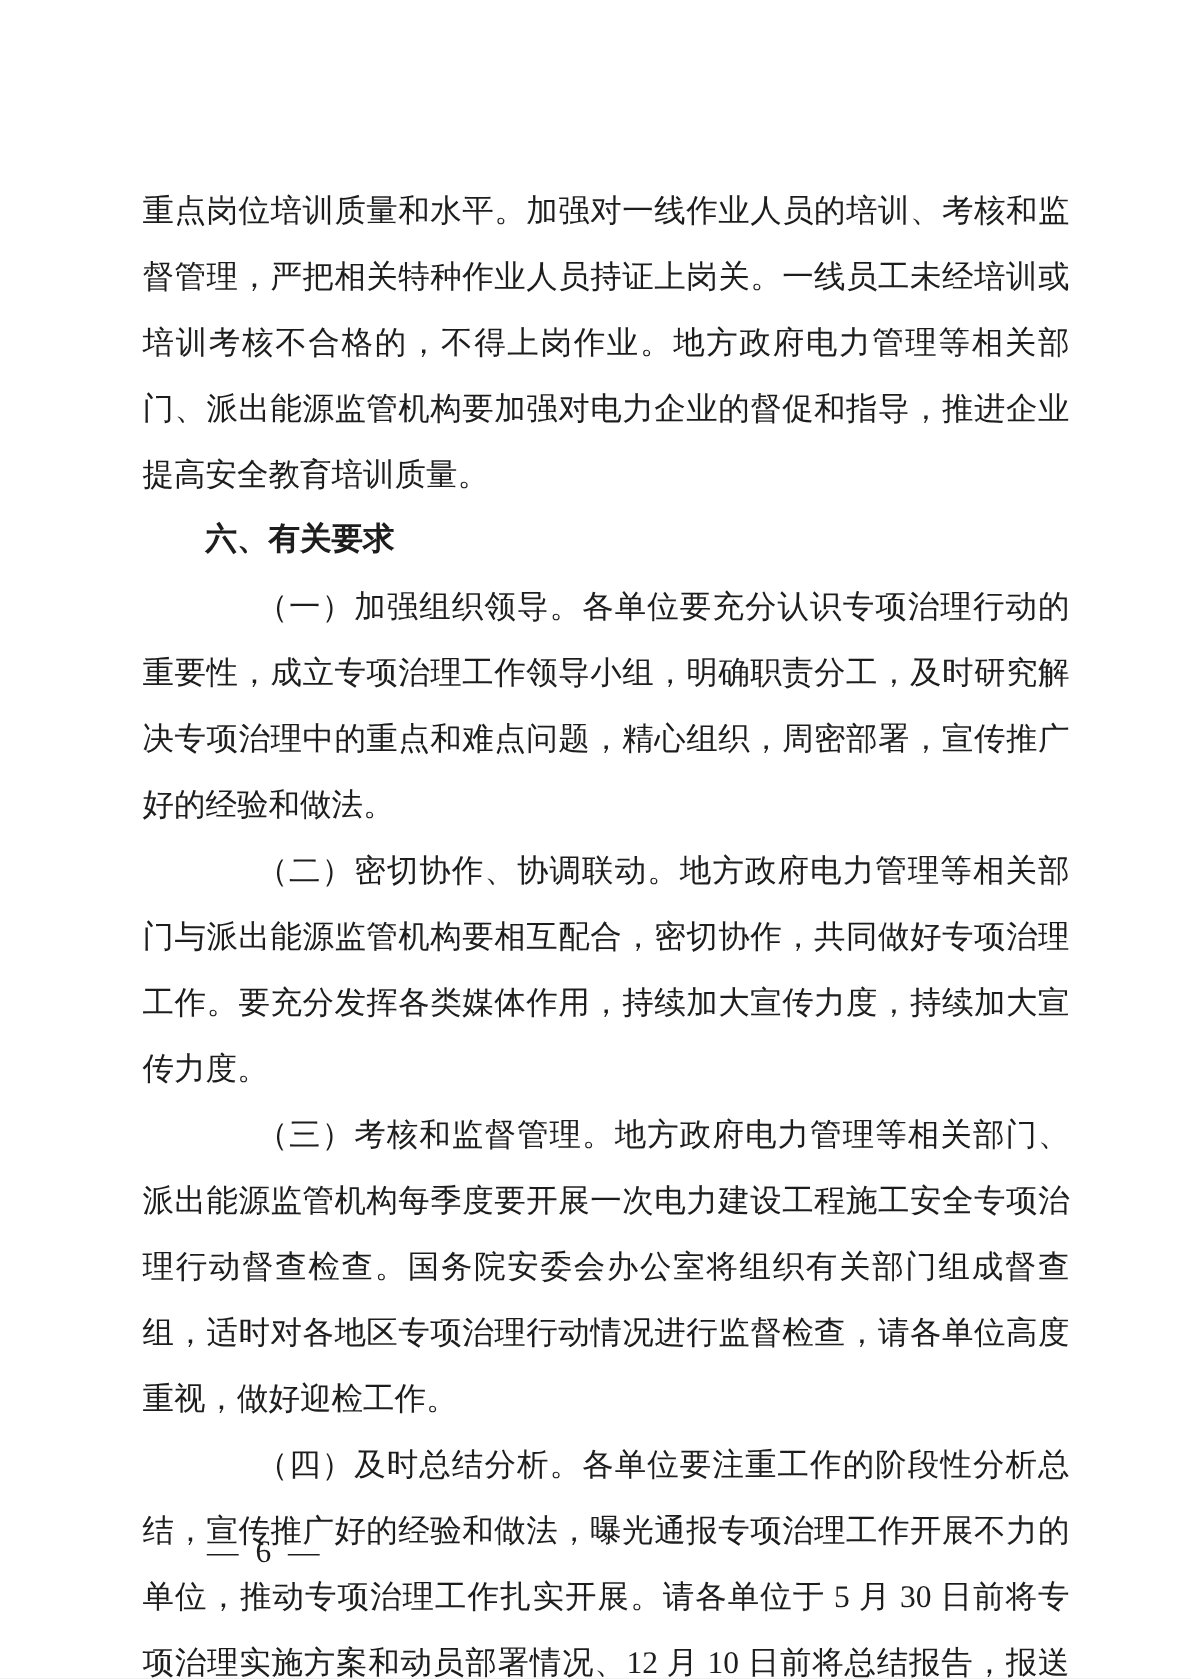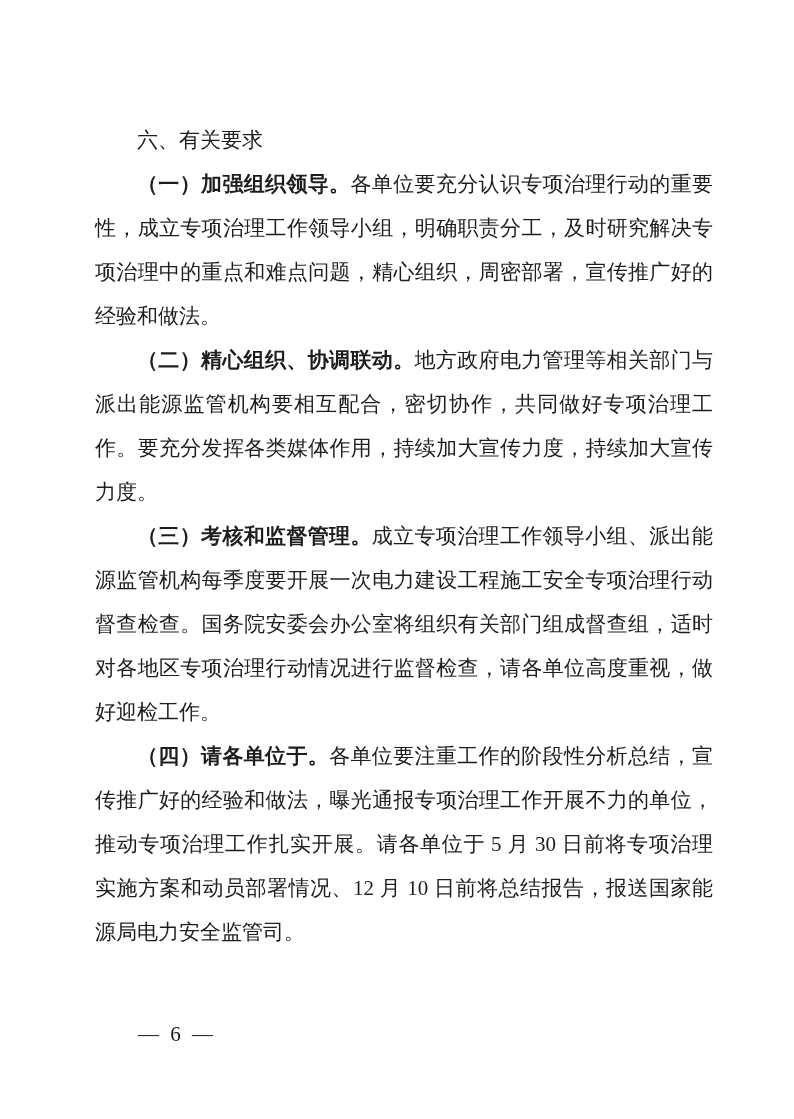--- a/index.html
+++ b/index.html
@@ -33,50 +33,52 @@
   }
   .content p.continuation {
     text-indent: 0;
   }
   .section-heading {
     margin: 0;
     padding: 0;
     text-indent: 2em;
     font-size: 21px;
     line-height: 44px;
-    font-weight: normal;
+    font-weight: bold;
     font-family: "Liberation Sans", "DejaVu Sans", sans-serif;
     text-align: left;
   }
   .lead {
-    font-weight: bold;
+    font-weight: normal;
+    margin-left: 34px;
   }
   .page-number {
     position: absolute;
     left: 138px;
     top: 1012px;
     font-size: 21px;
     line-height: 44px;
     letter-spacing: 3px;
     color: #1d1d1d;
   }
 </style>
 </head>
 <body>
 
 <div class="page">
   <div class="content">
 
+    <p class="continuation">重点岗位培训质量和水平。加强对一线作业人员的培训、考核和监督管理，严把相关特种作业人员持证上岗关。一线员工未经培训或培训考核不合格的，不得上岗作业。地方政府电力管理等相关部门、派出能源监管机构要加强对电力企业的督促和指导，推进企业提高安全教育培训质量。</p>
 
     <h2 class="section-heading">六、有关要求</h2>
 
     <p><span class="lead">（一）加强组织领导。</span><span>各单位要充分认识专项治理行动的重要性，成立专项治理工作领导小组，明确职责分工，及时研究解决专项治理中的重点和难点问题，精心组织，周密部署，宣传推广好的经验和做法。</span></p>
 
-    <p><span class="lead">（二）精心组织、协调联动。</span><span>地方政府电力管理等相关部门与派出能源监管机构要相互配合，密切协作，共同做好专项治理工作。要充分发挥各类媒体作用，持续加大宣传力度，持续加大宣传力度。</span></p>
+    <p><span class="lead">（二）密切协作、协调联动。</span><span>地方政府电力管理等相关部门与派出能源监管机构要相互配合，密切协作，共同做好专项治理工作。要充分发挥各类媒体作用，持续加大宣传力度，持续加大宣传力度。</span></p>
 
-    <p><span class="lead">（三）考核和监督管理。</span><span>成立专项治理工作领导小组、派出能源监管机构每季度要开展一次电力建设工程施工安全专项治理行动督查检查。国务院安委会办公室将组织有关部门组成督查组，适时对各地区专项治理行动情况进行监督检查，请各单位高度重视，做好迎检工作。</span></p>
+    <p><span class="lead">（三）考核和监督管理。</span><span>地方政府电力管理等相关部门、派出能源监管机构每季度要开展一次电力建设工程施工安全专项治理行动督查检查。国务院安委会办公室将组织有关部门组成督查组，适时对各地区专项治理行动情况进行监督检查，请各单位高度重视，做好迎检工作。</span></p>
 
-    <p><span class="lead">（四）请各单位于。</span><span>各单位要注重工作的阶段性分析总结，宣传推广好的经验和做法，曝光通报专项治理工作开展不力的单位，推动专项治理工作扎实开展。请各单位于 5 月 30 日前将专项治理实施方案和动员部署情况、12 月 10 日前将总结报告，报送国家能源局电力安全监管司。</span></p>
+    <p><span class="lead">（四）及时总结分析。</span><span>各单位要注重工作的阶段性分析总结，宣传推广好的经验和做法，曝光通报专项治理工作开展不力的单位，推动专项治理工作扎实开展。请各单位于 5 月 30 日前将专项治理实施方案和动员部署情况、12 月 10 日前将总结报告，报送国家能源局电力安全监管司。</span></p>
 
   </div>
 
   <div class="page-number">— 6 —</div>
 </div>
 
 </body></html>

